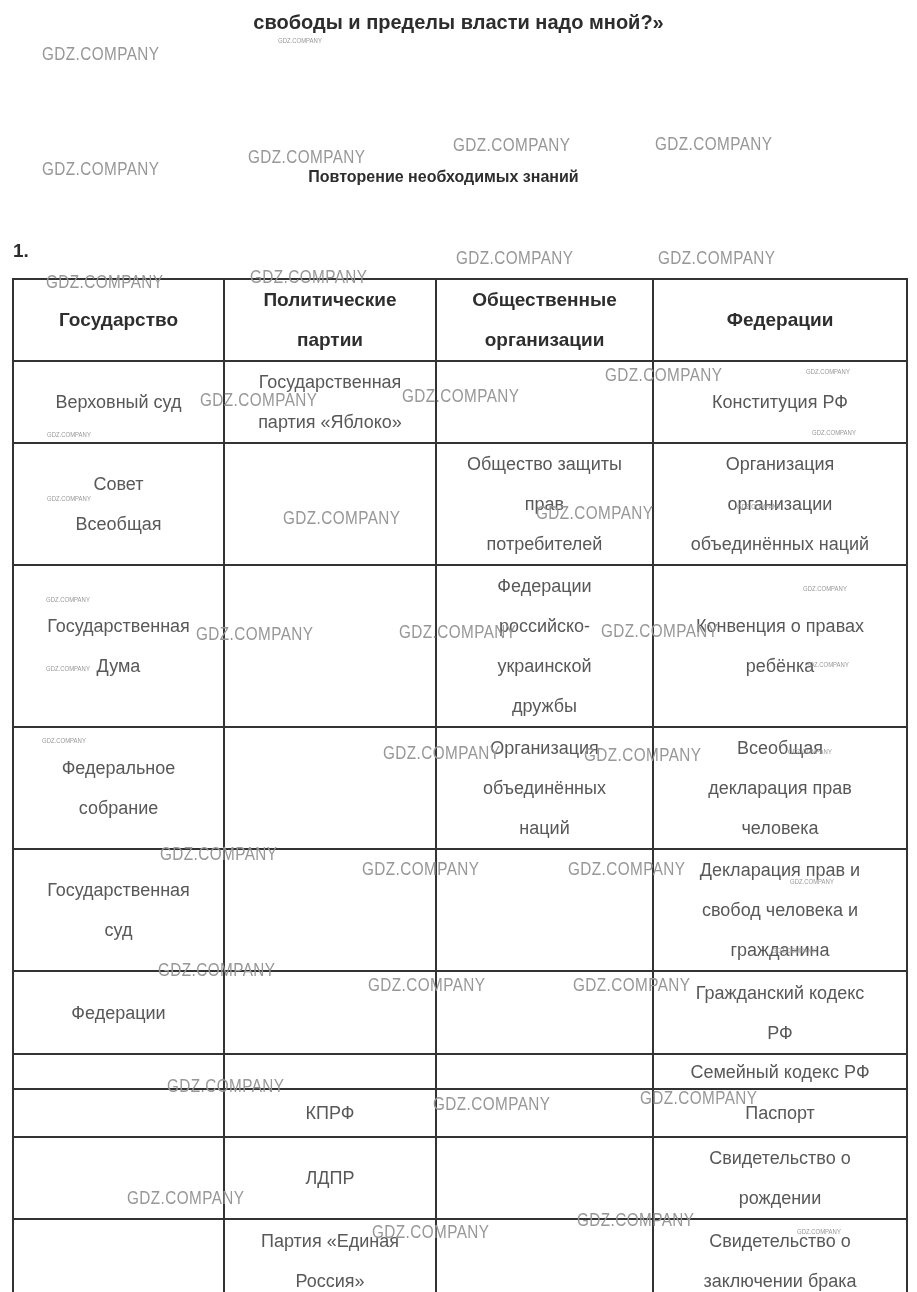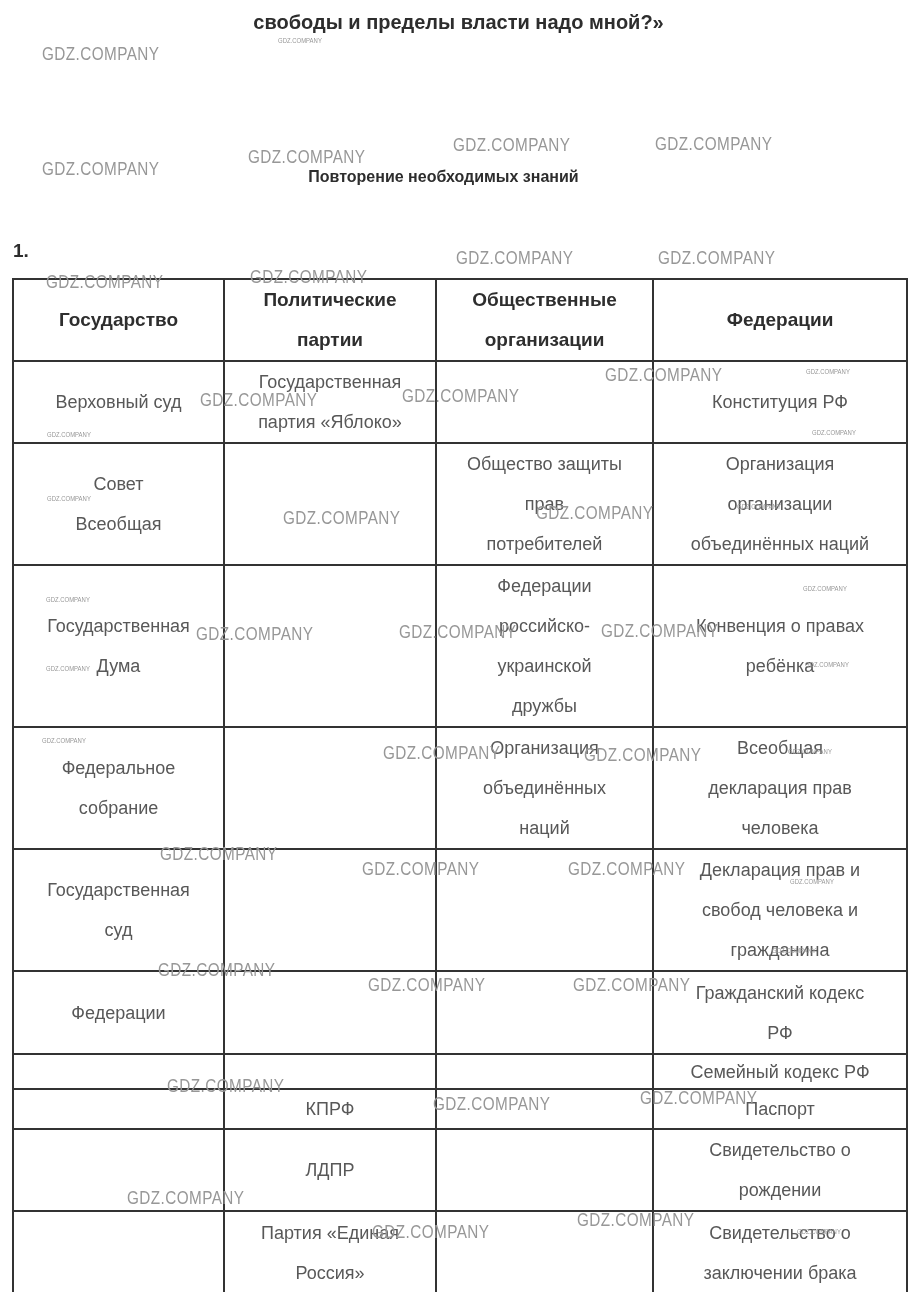--- a/index.html
+++ b/index.html
@@ -76,21 +76,21 @@
     line-height: 40px;
   }
   tr.hr  { height: 82px; }
   tr.r1  { height: 81px; }
   tr.r2  { height: 121px; }
   tr.r3  { height: 159px; }
   tr.r4  { height: 122px; }
   tr.r5  { height: 116px; }
   tr.r6  { height: 83px; }
   tr.r7  { height: 35px; }
-  tr.r8  { height: 40px; }
+  tr.r8  { height: 48px; }
   tr.r9  { height: 75px; }
   tr.r10 { height: 83px; }
   tr.r7 td, tr.r8 td { line-height: 30px; margin-left: 8px; }
   .wm {
     position: absolute;
     color: #979797;
     font-size: 18px;
     line-height: 18px;
     white-space: nowrap;
     transform: scaleX(0.85);

